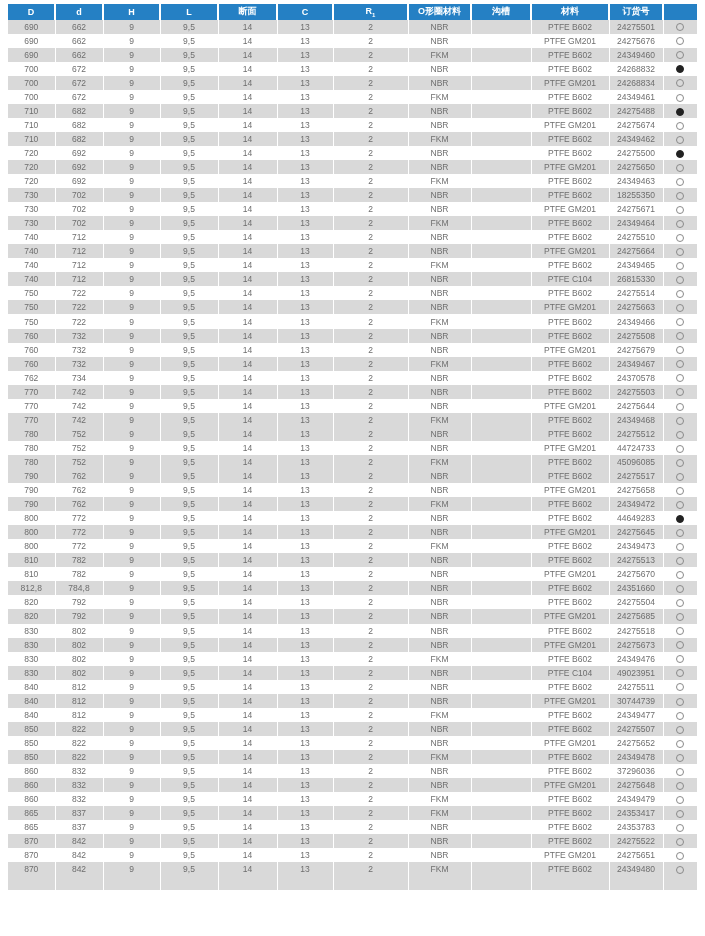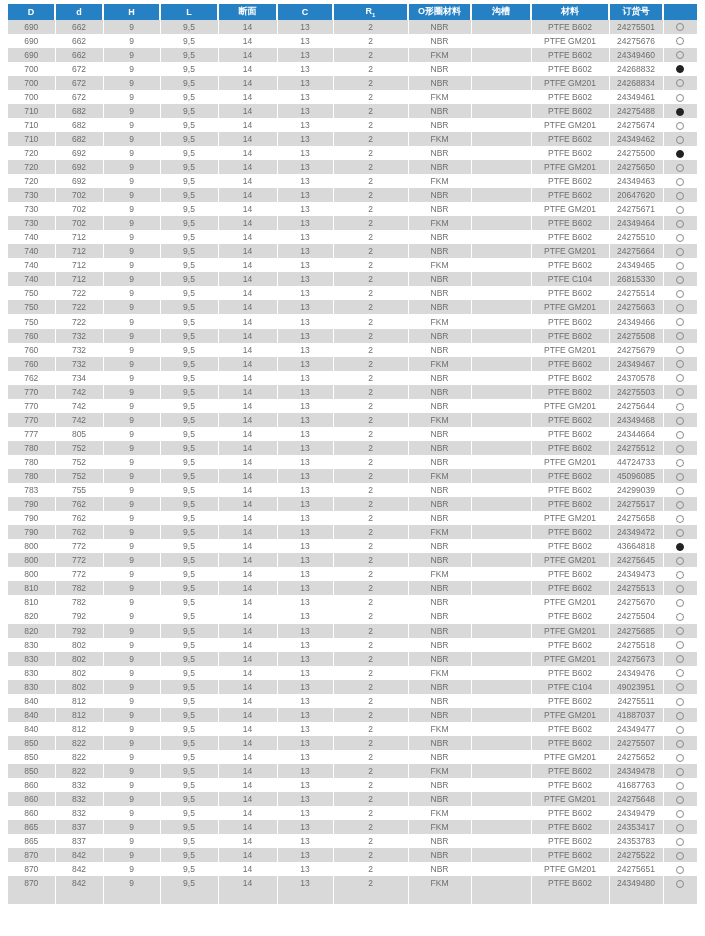--- a/index.html
+++ b/index.html
@@ -268,21 +268,21 @@
           <td>730</td>
           <td>702</td>
           <td>9</td>
           <td>9,5</td>
           <td>14</td>
           <td>13</td>
           <td>2</td>
           <td>NBR</td>
           <td></td>
           <td>PTFE B602</td>
-          <td>20647620</td>
+          <td>18255350</td>
           <td><span class="dot"></span></td>
         </tr>
         <tr>
           <td>730</td>
           <td>702</td>
           <td>9</td>
           <td>9,5</td>
           <td>14</td>
           <td>13</td>
           <td>2</td>
@@ -495,34 +495,20 @@
           <td>9,5</td>
           <td>14</td>
           <td>13</td>
           <td>2</td>
           <td>FKM</td>
           <td></td>
           <td>PTFE B602</td>
           <td>24349468</td>
           <td><span class="dot"></span></td>
         </tr>
-        <tr>
-          <td>777</td>
-          <td>805</td>
-          <td>9</td>
-          <td>9,5</td>
-          <td>14</td>
-          <td>13</td>
-          <td>2</td>
-          <td>NBR</td>
-          <td></td>
-          <td>PTFE B602</td>
-          <td>24344664</td>
-          <td><span class="dot"></span></td>
-        </tr>
         <tr class="stripe">
           <td>780</td>
           <td>752</td>
           <td>9</td>
           <td>9,5</td>
           <td>14</td>
           <td>13</td>
           <td>2</td>
           <td>NBR</td>
           <td></td>
@@ -551,34 +537,20 @@
           <td>9,5</td>
           <td>14</td>
           <td>13</td>
           <td>2</td>
           <td>FKM</td>
           <td></td>
           <td>PTFE B602</td>
           <td>45096085</td>
           <td><span class="dot"></span></td>
         </tr>
-        <tr>
-          <td>783</td>
-          <td>755</td>
-          <td>9</td>
-          <td>9,5</td>
-          <td>14</td>
-          <td>13</td>
-          <td>2</td>
-          <td>NBR</td>
-          <td></td>
-          <td>PTFE B602</td>
-          <td>24299039</td>
-          <td><span class="dot"></span></td>
-        </tr>
         <tr class="stripe">
           <td>790</td>
           <td>762</td>
           <td>9</td>
           <td>9,5</td>
           <td>14</td>
           <td>13</td>
           <td>2</td>
           <td>NBR</td>
           <td></td>
@@ -618,21 +590,21 @@
           <td>800</td>
           <td>772</td>
           <td>9</td>
           <td>9,5</td>
           <td>14</td>
           <td>13</td>
           <td>2</td>
           <td>NBR</td>
           <td></td>
           <td>PTFE B602</td>
-          <td>43664818</td>
+          <td>44649283</td>
           <td><span class="dot filled"></span></td>
         </tr>
         <tr class="stripe">
           <td>800</td>
           <td>772</td>
           <td>9</td>
           <td>9,5</td>
           <td>14</td>
           <td>13</td>
           <td>2</td>
@@ -677,20 +649,34 @@
           <td>9,5</td>
           <td>14</td>
           <td>13</td>
           <td>2</td>
           <td>NBR</td>
           <td></td>
           <td>PTFE GM201</td>
           <td>24275670</td>
           <td><span class="dot"></span></td>
         </tr>
+        <tr class="stripe">
+          <td>812,8</td>
+          <td>784,8</td>
+          <td>9</td>
+          <td>9,5</td>
+          <td>14</td>
+          <td>13</td>
+          <td>2</td>
+          <td>NBR</td>
+          <td></td>
+          <td>PTFE B602</td>
+          <td>24351660</td>
+          <td><span class="dot"></span></td>
+        </tr>
         <tr>
           <td>820</td>
           <td>792</td>
           <td>9</td>
           <td>9,5</td>
           <td>14</td>
           <td>13</td>
           <td>2</td>
           <td>NBR</td>
           <td></td>
@@ -786,21 +772,21 @@
           <td>840</td>
           <td>812</td>
           <td>9</td>
           <td>9,5</td>
           <td>14</td>
           <td>13</td>
           <td>2</td>
           <td>NBR</td>
           <td></td>
           <td>PTFE GM201</td>
-          <td>41887037</td>
+          <td>30744739</td>
           <td><span class="dot"></span></td>
         </tr>
         <tr>
           <td>840</td>
           <td>812</td>
           <td>9</td>
           <td>9,5</td>
           <td>14</td>
           <td>13</td>
           <td>2</td>
@@ -856,21 +842,21 @@
           <td>860</td>
           <td>832</td>
           <td>9</td>
           <td>9,5</td>
           <td>14</td>
           <td>13</td>
           <td>2</td>
           <td>NBR</td>
           <td></td>
           <td>PTFE B602</td>
-          <td>41687763</td>
+          <td>37296036</td>
           <td><span class="dot"></span></td>
         </tr>
         <tr class="stripe">
           <td>860</td>
           <td>832</td>
           <td>9</td>
           <td>9,5</td>
           <td>14</td>
           <td>13</td>
           <td>2</td>

